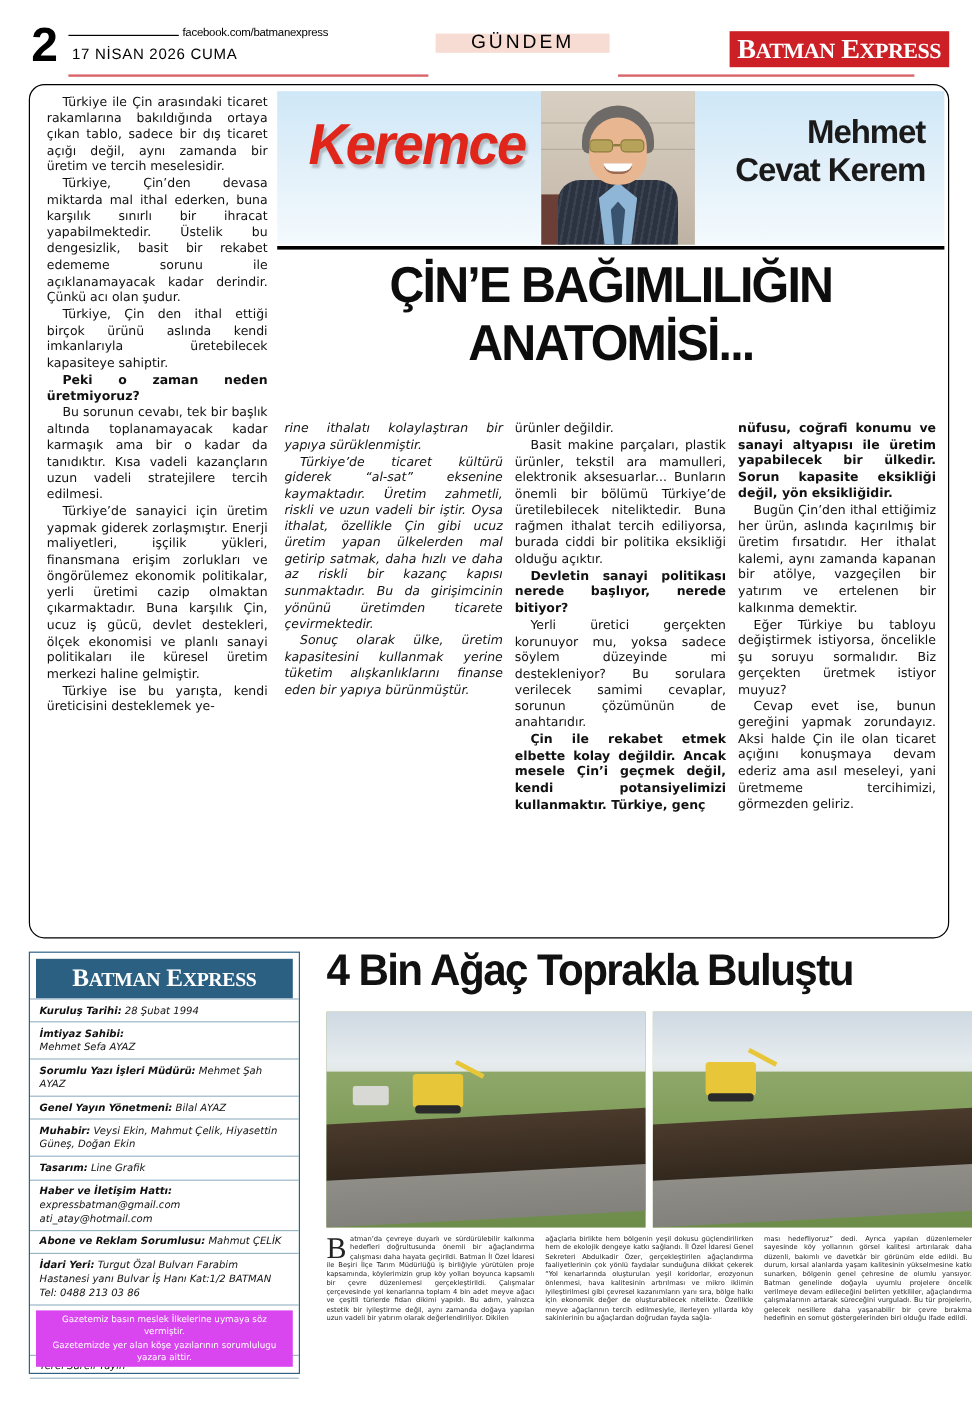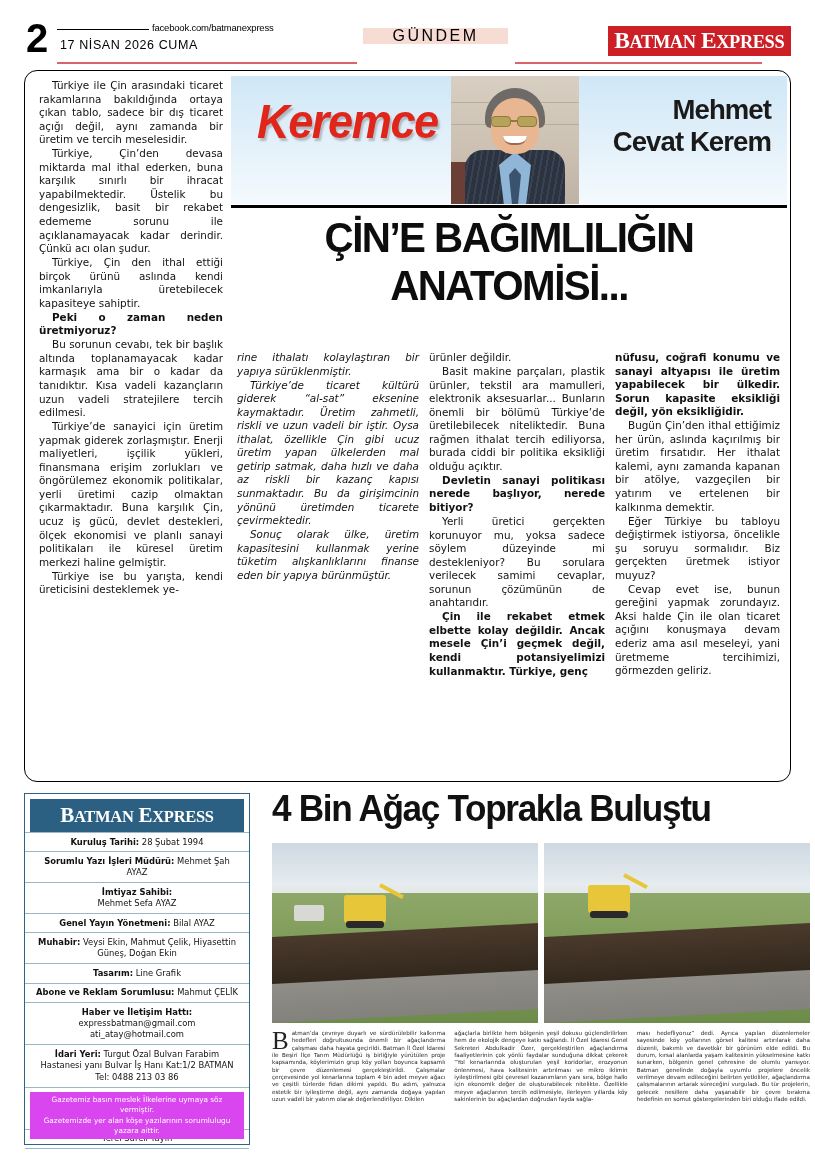--- a/index.html
+++ b/index.html
@@ -325,25 +325,25 @@
     font-size: 21px;
     line-height: 21px;
     letter-spacing: -0.3px;
     white-space: nowrap;
   }
   .imp-logo .np-text .sm { font-size: 16.5px; }
 
   .imp-row {
     padding: 3.5px 8px 3.5px 8px;
     border-bottom: 1px solid #9bb6c7;
-    text-align: center;
     font-family: "DejaVu Sans", sans-serif;
     font-size: 8.4px;
     line-height: 11.4px;
     color: #111;
+    font-style: italic;
   }
   .imp-row:first-of-type { border-top: 1px solid #9bb6c7; }
   .imp-row b { font-weight: 700; }
 
   .imp-footer {
     position: absolute;
     left: 5px; right: 5px; bottom: 5px;
     background: #d946ef;
     color: #ffffff;
     text-align: center;
@@ -553,27 +553,27 @@
         <p class="">Cevap evet ise, bunun gereğini yapmak zorundayız. Aksi halde Çin ile olan ticaret açığını konuşmaya devam ederiz ama asıl meseleyi, yani üretmeme tercihimizi, görmezden geliriz.</p>
       </div>
   </div>
 
   <div class="imprint">
     <div class="imp-logo">
       <div class="np-text"><span>B</span><span class="sm">ATMAN</span><span>&nbsp;</span><span>E</span><span class="sm">XPRESS</span></div>
     </div>
     <div id="imprint-rows">
         <div class="imp-row"><b>Kuruluş Tarihi:</b><span> 28 Şubat 1994</span></div>
+        <div class="imp-row"><b>İmtiyaz Sahibi:</b><br><span>Mehmet Sefa AYAZ</span></div>
         <div class="imp-row"><b>Sorumlu Yazı İşleri Müdürü:</b><span> Mehmet Şah AYAZ</span></div>
-        <div class="imp-row"><b>İmtiyaz Sahibi:</b><br><span>Mehmet Sefa AYAZ</span></div>
         <div class="imp-row"><b>Genel Yayın Yönetmeni:</b><span> Bilal AYAZ</span></div>
         <div class="imp-row"><b>Muhabir:</b><span> Veysi Ekin, Mahmut Çelik, Hiyasettin Güneş, Doğan Ekin</span></div>
         <div class="imp-row"><b>Tasarım:</b><span> Line Grafik</span></div>
+        <div class="imp-row"><b>Haber ve İletişim Hattı:</b><br><span>expressbatman@gmail.com<br>ati_atay@hotmail.com</span></div>
         <div class="imp-row"><b>Abone ve Reklam Sorumlusu:</b><span> Mahmut ÇELİK</span></div>
-        <div class="imp-row"><b>Haber ve İletişim Hattı:</b><br><span>expressbatman@gmail.com<br>ati_atay@hotmail.com</span></div>
         <div class="imp-row"><b>İdari Yeri:</b><span> Turgut Özal Bulvarı Farabim Hastanesi yanı Bulvar İş Hanı Kat:1/2 BATMAN Tel: 0488 213 03 86</span></div>
         <div class="imp-row"><b>Basıldığı Yer:</b><span> Çağdaş Kardeşler Matbaacılık Bahçelievler Mah. 1601 Sokak No:4  -  BATMAN TLF: 0488 212 28 33</span></div>
         <div class="imp-row"><span>Yerel Süreli Yayın</span></div>
       </div>
     <div class="imp-footer">
       <div>Gazetemiz basın meslek İlkelerine uymaya söz vermiştir.</div>
       <div>Gazetemizde yer alan köşe yazılarının sorumlulugu yazara aittir.</div>
     </div>
   </div>
 

